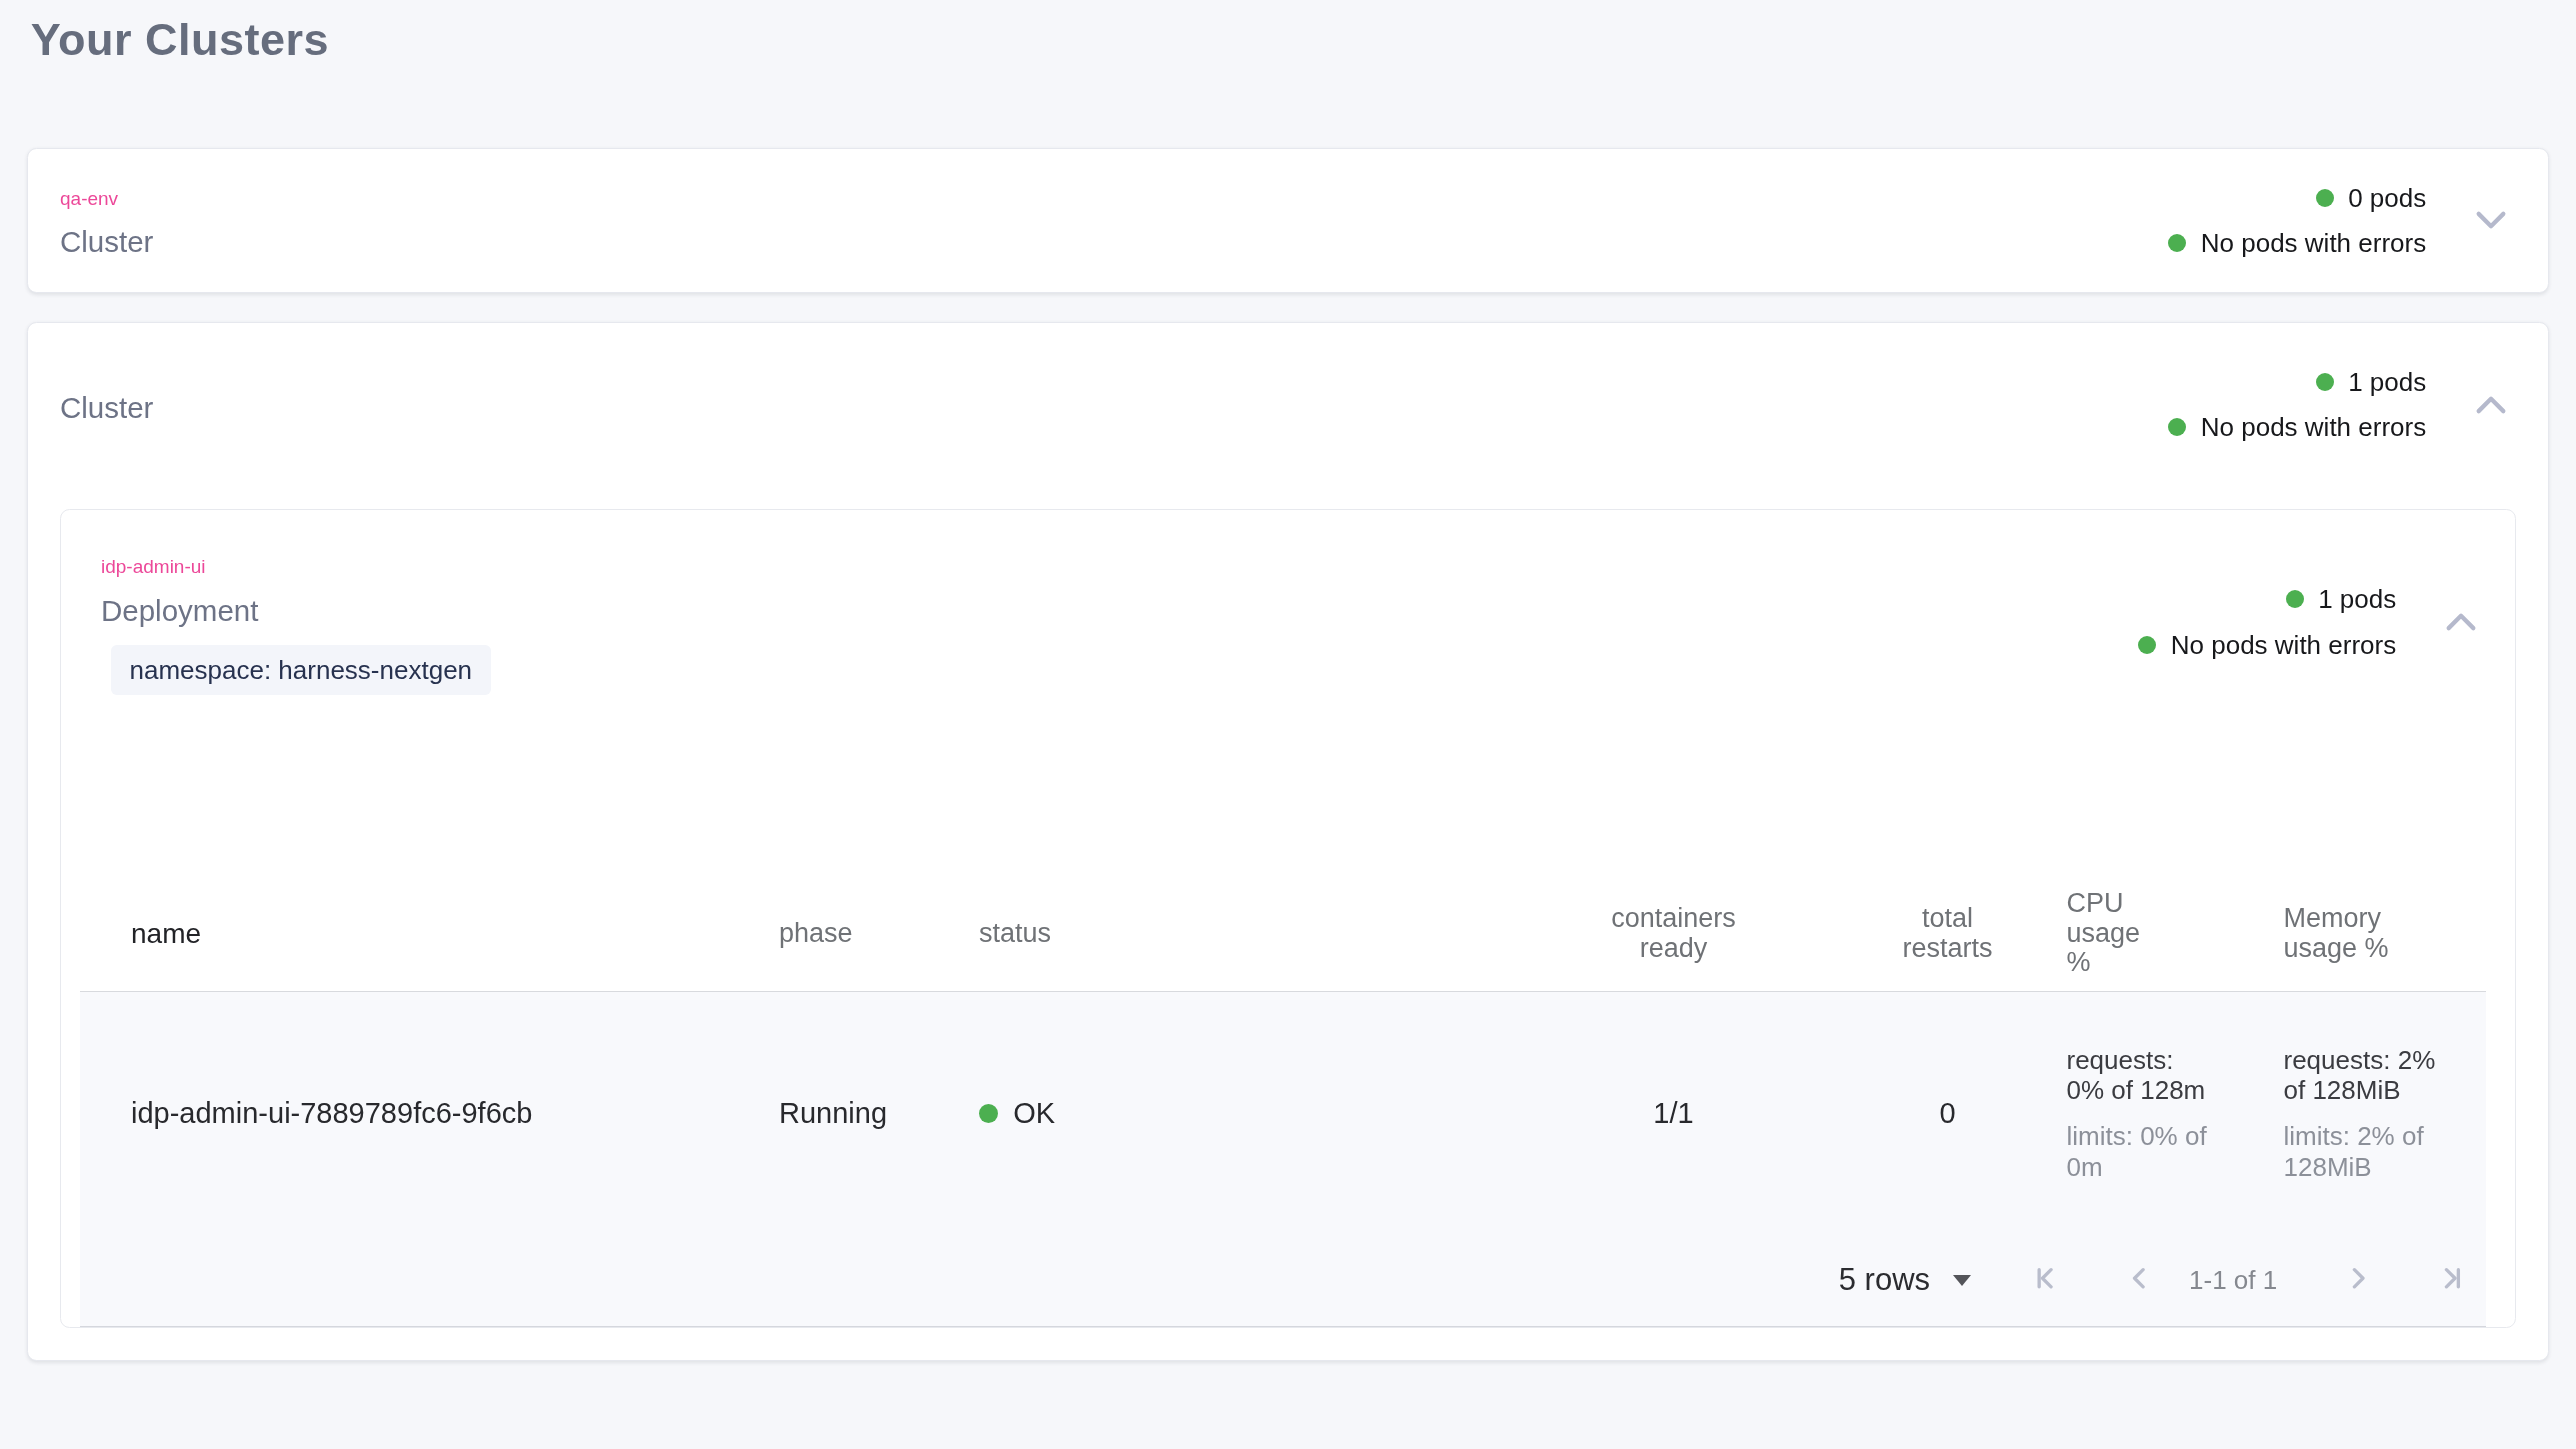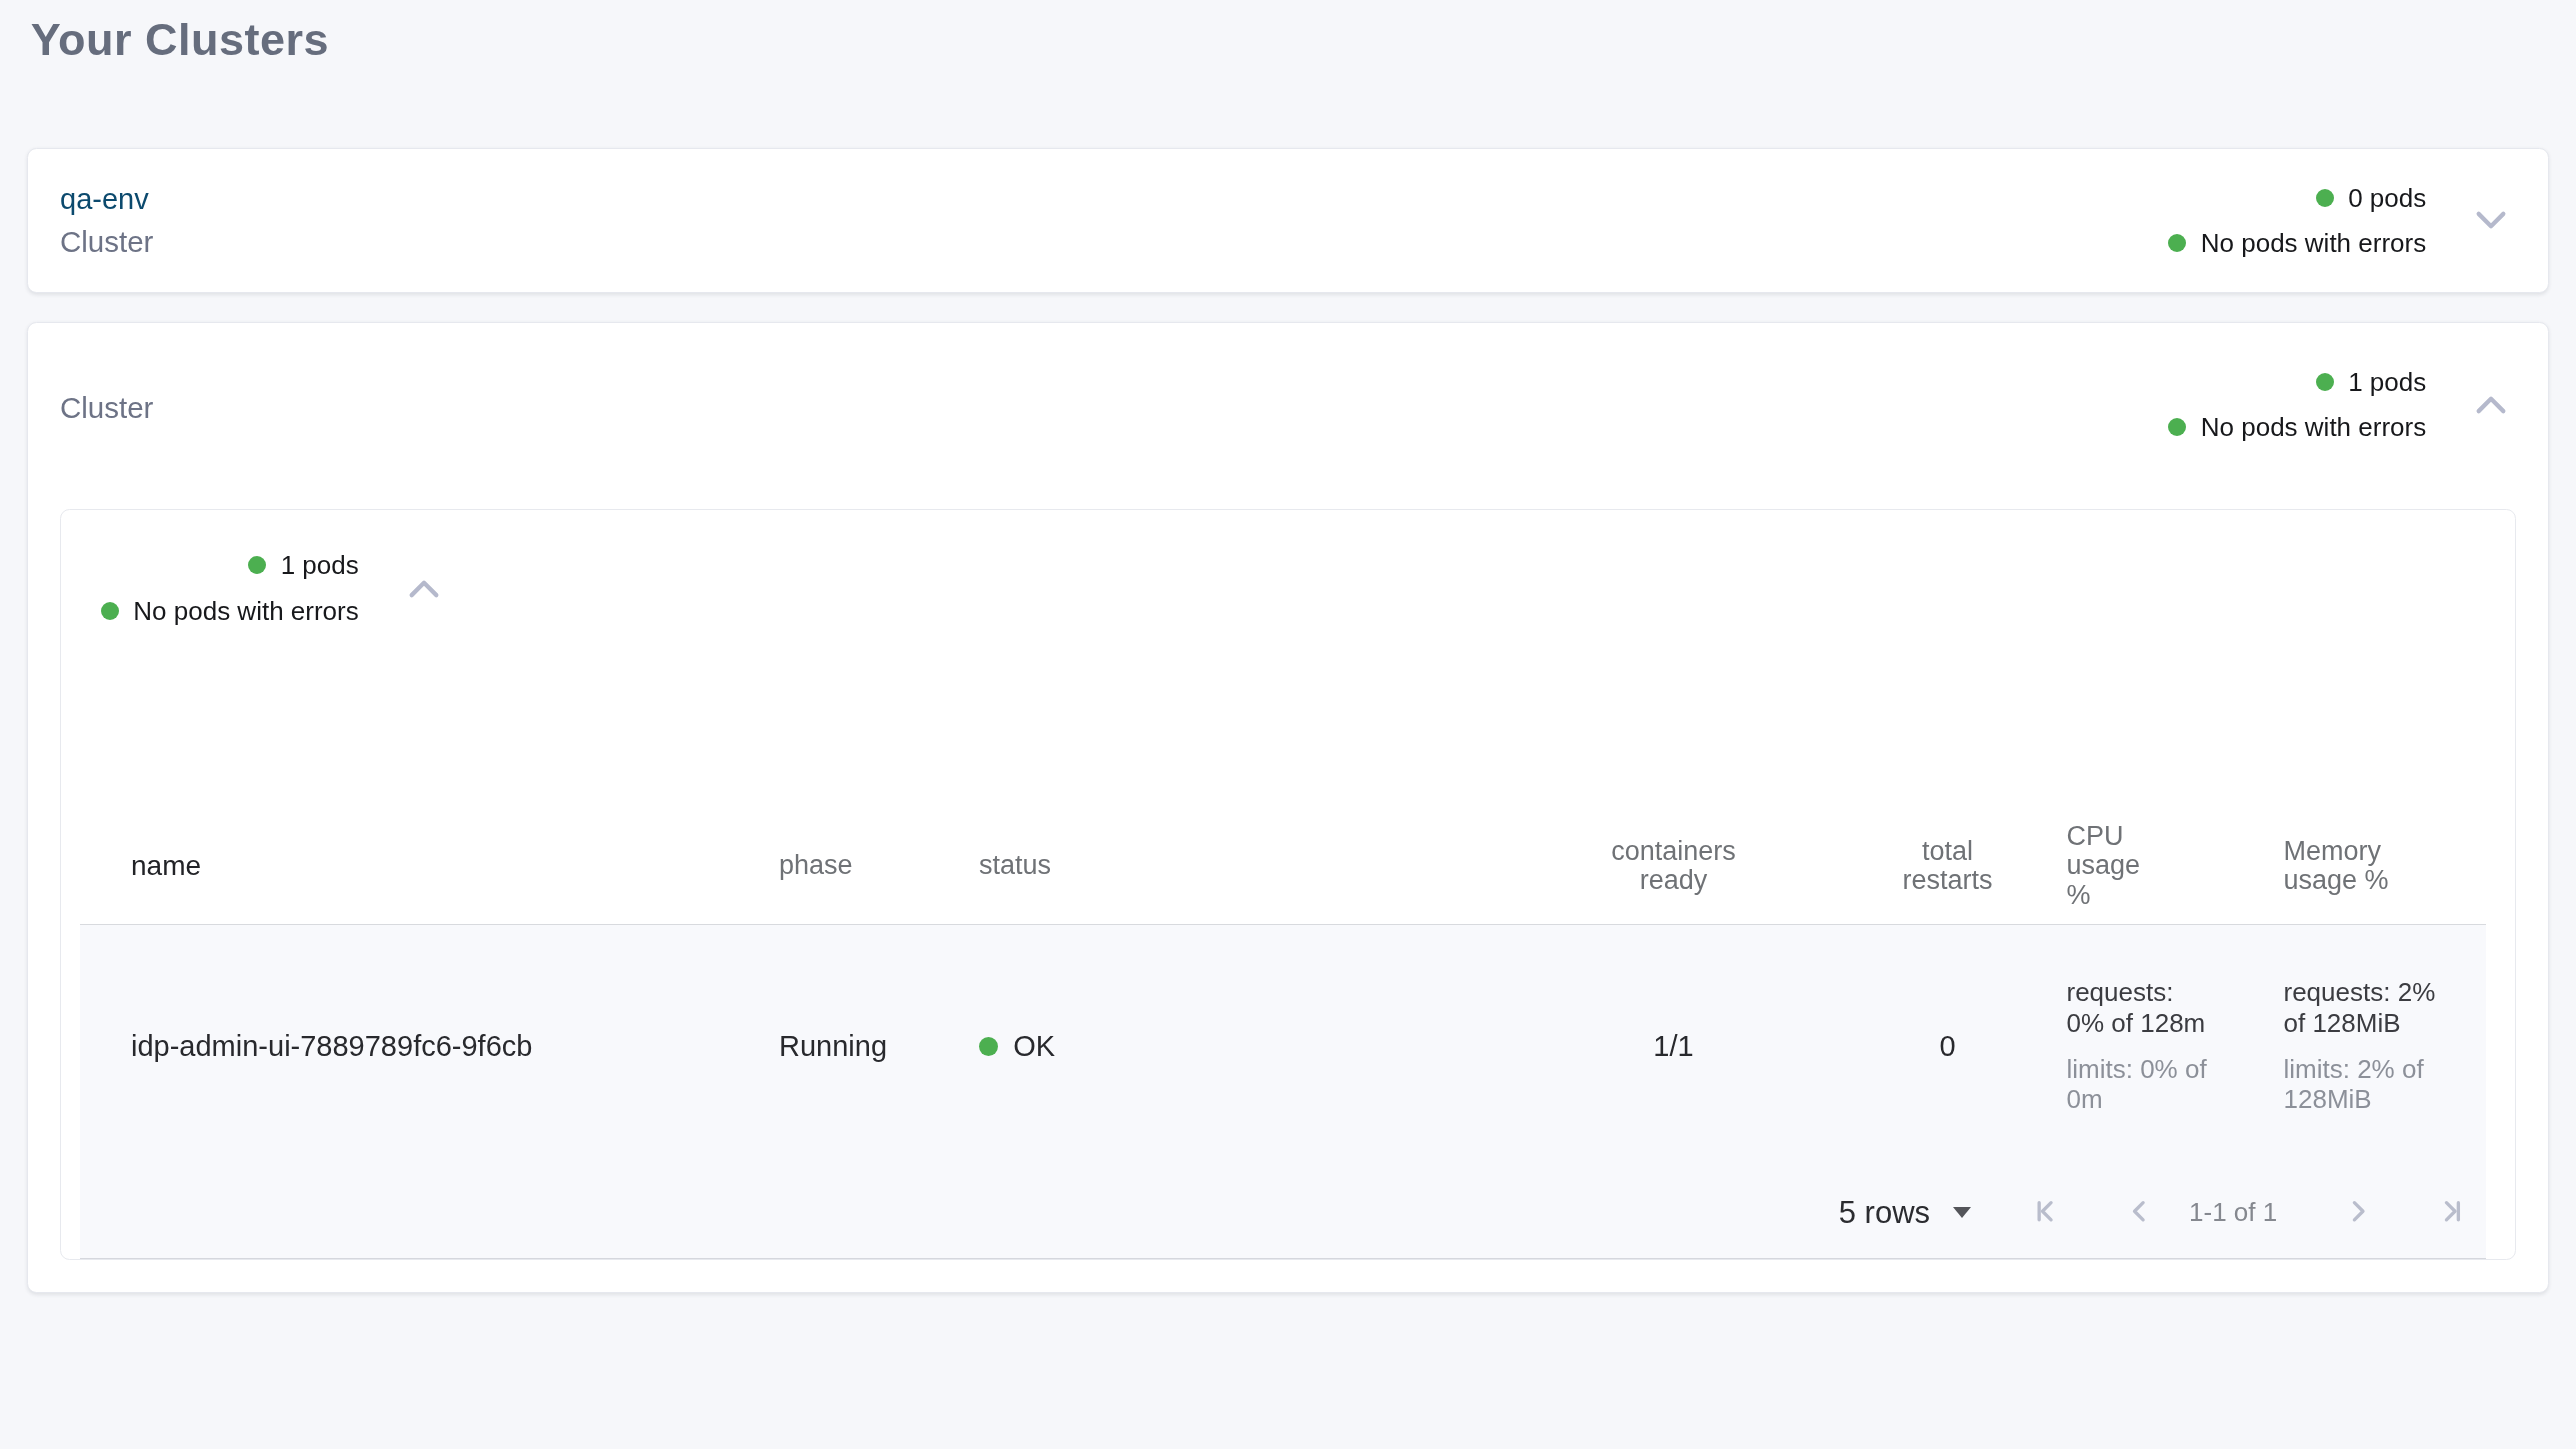--- a/index.html
+++ b/index.html
@@ -28,21 +28,21 @@
     box-shadow: 0 1.9px 3.8px rgba(40,45,60,0.10);
   }
 
   .cluster-card { margin-top: 29px; padding: 30.5px 32px; }
   .cluster-card.first { margin-top: 82px; }
   .cluster-card.expanded { padding: 42px 32px 32px 32px; }
 
   .card-header { display: flex; align-items: center; }
   .card-titles { flex: 1 1 auto; min-width: 0; }
 
-  .entity-name { font-size: 29px; line-height: 38px; color: #0c4a6e; }
+  .entity-name { font-size: 19px; line-height: 38px; color: #ec4899; }
   .entity-type { font-size: 29.5px; line-height: 38px; color: #6d7386; margin-top: 5.7px; }
 
   .status-block { display: flex; flex-direction: column; align-items: flex-end; gap: 11.4px; flex: 0 0 auto; }
   .status-line { display: flex; align-items: center; font-size: 26px; line-height: 34px; color: #17181b; white-space: nowrap; }
   .dot { width: 18px; height: 18px; border-radius: 50%; margin-right: 14.3px; flex: 0 0 auto; }
 
   .chevron-btn {
     background: none; border: none; padding: 0;
     margin-left: 44px; margin-right: 3.8px;
     width: 42px; height: 42px;
@@ -197,20 +197,25 @@
         <span>
           <svg width="36" height="25" viewBox="0 0 38 26">
             <polyline points="6,20 19,7 32,20" fill="none" stroke="#b5b9cc" stroke-width="4.5" stroke-linecap="round" stroke-linejoin="round"></polyline>
           </svg>
         </span>
       </button>
     </div>
 
     <section class="card deployment-card">
       <div class="card-header deployment-header">
+        <div class="card-titles">
+          <div class="entity-name">idp-admin-ui</div>
+          <div class="entity-type">Deployment</div>
+          <span class="namespace-chip">namespace: harness-nextgen</span>
+        </div>
         <div class="status-block">
           <div class="status-line">
             <span class="dot" style="background-color: rgb(76, 175, 80);"></span>
             <span>1 pods</span>
           </div>
           <div class="status-line">
             <span class="dot" style="background-color: rgb(76, 175, 80);"></span>
             <span>No pods with errors</span>
           </div>
         </div>

